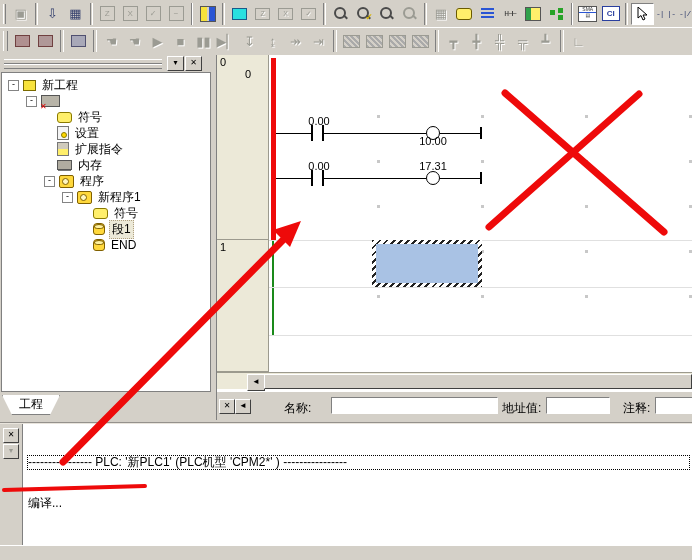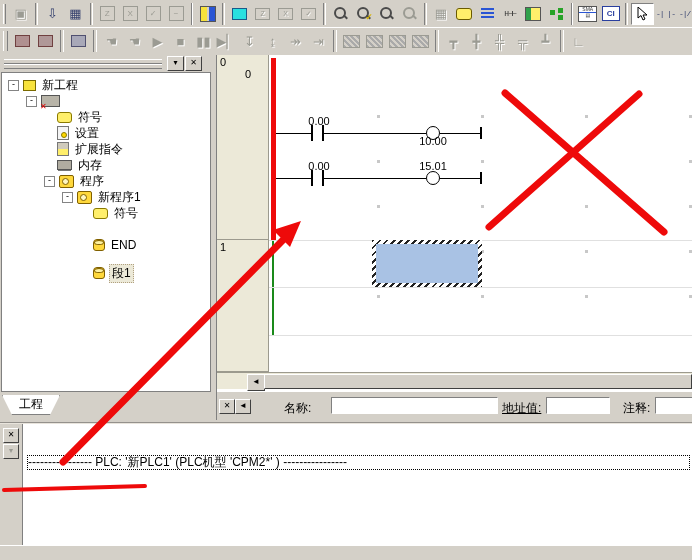--- a/index.html
+++ b/index.html
@@ -281,21 +281,21 @@
         </div>
       <div class="trow" style="left:60px;top:116px;">
           <span class="texp">-</span>
           <span class="ticon ti-prog"></span>
           <span class="tlabel">新程序1</span>
         </div>
       <div class="trow" style="left:91px;top:132px;">
           <span class="ticon ti-symtab"></span>
           <span class="tlabel">符号</span>
         </div>
-      <div class="trow" style="left:91px;top:148px;margin-top:44px;">
+      <div class="trow" style="left:91px;top:148px;">
           <span class="ticon ti-sec"></span>
           <span class="tlabel sel">段1</span>
         </div>
       <div class="trow" style="left:91px;top:164px;">
           <span class="ticon ti-sec"></span>
           <span class="tlabel">END</span>
         </div>
     </div>
 
     <div id="treetab"><span>工程</span></div>
@@ -353,50 +353,51 @@
     <div class="wlabel" style="left:194px;top:60px;margin-top:20px;">10.00</div>
 
     <div class="wire" style="left:59px;top:123px;width:35px;"></div>
     <div class="cbar" style="left:94px;top:115px;"></div>
     <div class="cbar" style="left:105px;top:115px;"></div>
     <div class="wire" style="left:107px;top:123px;width:102px;"></div>
     <div class="coil" style="left:209px;top:116px;"></div>
     <div class="wire" style="left:223px;top:123px;width:41px;"></div>
     <div class="rtick" style="left:263px;top:117px;"></div>
     <div class="wlabel" style="left:80px;top:105px;">0.00</div>
-    <div class="wlabel" style="left:194px;top:105px;">15.01</div>
+    <div class="wlabel" style="left:194px;top:105px;">17.31</div>
 
     <div id="selbox">
         <i></i>
       </div>
 
     <div id="lhscroll">
       <div class="sbtn" style="left:30px;top:1px;">◄</div>
       <div id="lthumb"></div>
     </div>
 
     <div id="watchrow">
       <div class="minibtn" style="left:2px;top:7px;width:14px;">✕</div>
       <div class="minibtn" style="left:18px;top:7px;width:14px;">◄</div>
       <span class="wl" style="left:67px;">名称:</span>
       <span class="wfield" style="left:114px;width:167px;"></span>
-      <span class="wl" style="left:285px;text-decoration:underline;">地址值:</span>
+      <span class="wl" style="left:285px;">地址值:</span>
       <span class="wfield" style="left:329px;width:64px;"></span>
       <span class="wl" style="left:406px;">注释:</span>
       <span class="wfield" style="left:438px;width:38px;"></span>
     </div>
   </div>
 
   <div id="output" class="abs">
     <div id="outgutter">
       <div class="minibtn" style="left:3px;top:4px;width:14px;">✕</div>
       <div class="minibtn" style="left:3px;top:20px;width:14px;color:#9b9b93;">▾</div>
     </div>
     <div id="outtext">
       <div class="focusline">---------------- PLC: '新PLC1' (PLC机型 'CPM2*' ) ----------------</div>
+      <div>编译...</div>
       
       
       
       
       
     </div>
   </div>
 
   <div id="statusbar" class="abs"></div>
 

